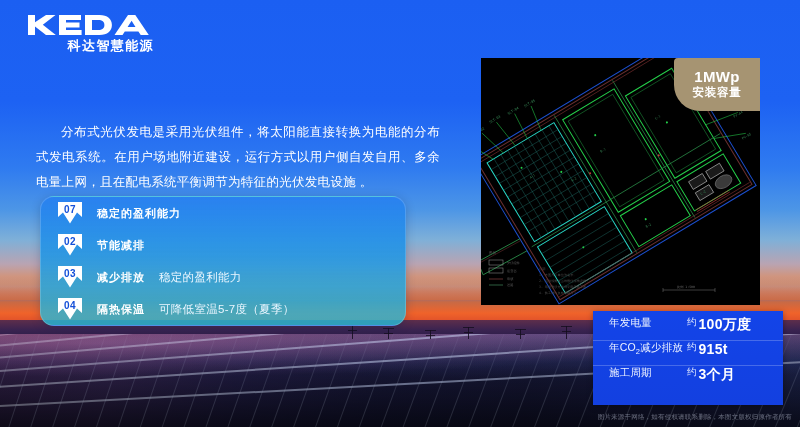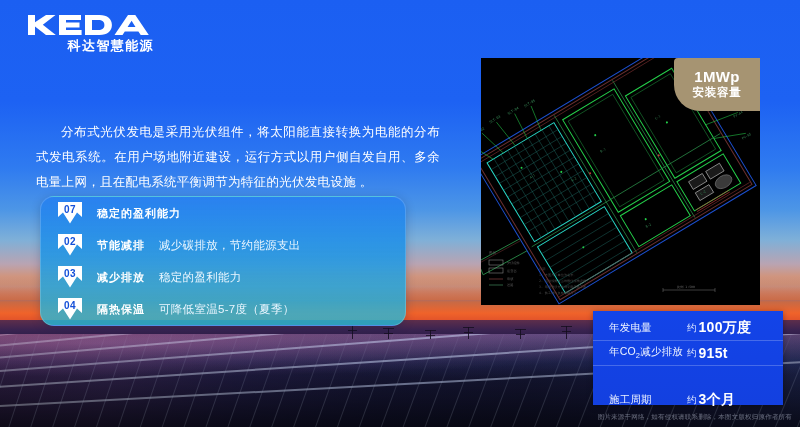--- a/index.html
+++ b/index.html
@@ -120,24 +120,24 @@
   .cap i{color:#fff;font-size:11.5px;font-style:normal;font-weight:700;letter-spacing:.8px;line-height:1.3;}
 
   
   .stats{
     position:absolute;left:593px;top:311px;width:190px;height:84px;
     background:linear-gradient(180deg,#1344e8 0%,#1340e0 100%);
     box-shadow:0 1px 6px rgba(0,0,0,.35);
     padding:5px 0;
   }
   .srow{
-    display:flex;align-items:center;height:24px;padding:0 14px 0 16px;
+    display:flex;align-items:flex-start;height:24px;padding:0 14px 0 16px;
     border-bottom:1px solid rgba(255,255,255,.22);
   }
-  .srow:last-child{border-bottom:none;margin-top:22px;}
+  .srow:last-child{border-bottom:none;}
   .slabel{color:#eef3ff;font-size:10.5px;letter-spacing:.2px;flex:0 0 78px;}
   .slabel sub{font-size:7.5px;}
   .sapprox{color:#dfe8ff;font-size:9.5px;margin-right:2px;}
   .sval{color:#fff;font-size:14px;font-weight:700;letter-spacing:.3px;}
 
   
   .watermark{
     position:absolute;right:8px;bottom:5px;
     color:rgba(225,232,250,.42);font-size:6.5px;letter-spacing:.2px;
     white-space:nowrap;
@@ -250,21 +250,20 @@
           <div class="fmain">稳定的盈利能力</div>
         </div>
         <div class="frow">
           <div class="badge">
             <svg width="26" height="24" viewBox="0 0 26 24" aria-hidden="true">
               <path d="M1 1 h24 v15 l-5 -4.5 l-7 11 l-7 -11 l-5 4.5 z" fill="#ffffff"></path>
             </svg>
             <span>02</span>
           </div>
           <div class="fmain">节能减排</div>
-          <div class="fdesc">减少碳排放，节约能源支出</div>
         </div>
         <div class="frow">
           <div class="badge">
             <svg width="26" height="24" viewBox="0 0 26 24" aria-hidden="true">
               <path d="M1 1 h24 v15 l-5 -4.5 l-7 11 l-7 -11 l-5 4.5 z" fill="#ffffff"></path>
             </svg>
             <span>03</span>
           </div>
           <div class="fmain">减少排放</div>
           <div class="fdesc">稳定的盈利能力</div>

